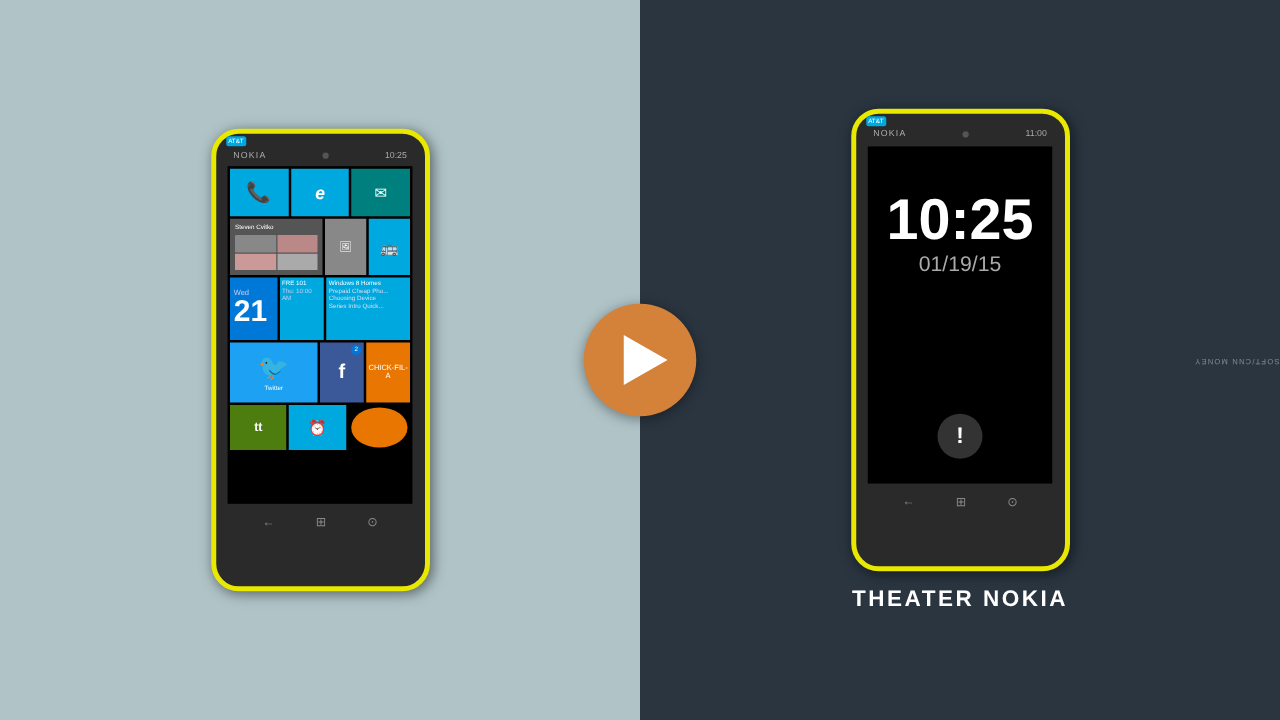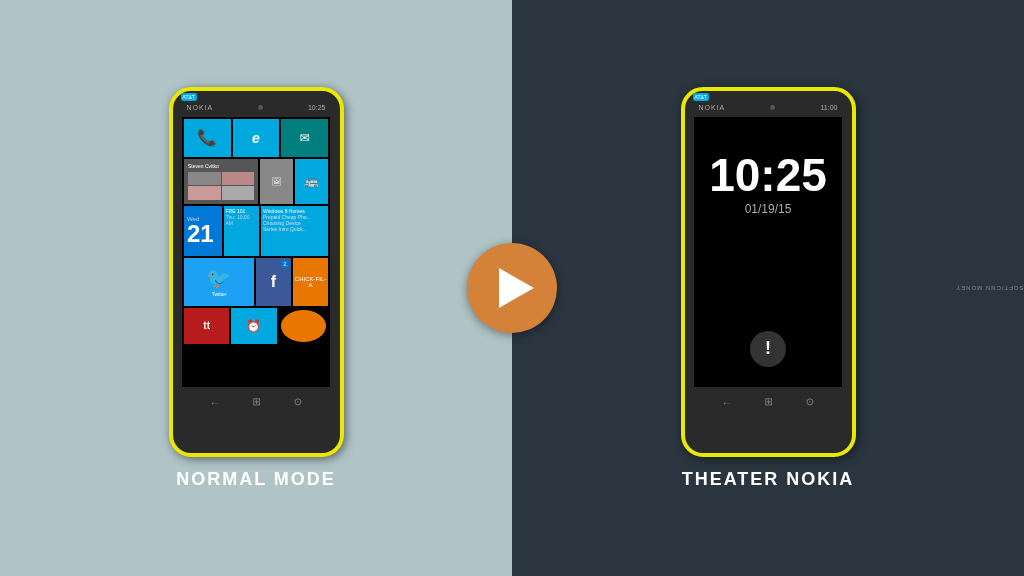--- a/index.html
+++ b/index.html
@@ -141,21 +141,21 @@
     .theater-time {
       color: #fff;
       font-size: 46px;
       font-weight: bold;
       margin-top: 10px;
       line-height: 1;
     }
 
     .theater-date {
       color: #aaa;
-      font-size: 12px;
+      font-size: 17px;
       margin-top: 4px;
     }
 
     .theater-notification {
       width: 36px;
       height: 36px;
       background: #333;
       border-radius: 50%;
       display: flex;
       align-items: center;
@@ -327,39 +327,38 @@
             </div>
             <div class="tile-sm" style="flex:1;min-height:48px;background:#3b5998;position:relative;">
               <span style="font-size:16px;color:#fff;font-weight:bold;">f</span>
               <span style="position:absolute;top:2px;right:2px;background:#0078d7;color:#fff;font-size:5px;border-radius:50%;width:8px;height:8px;display:flex;align-items:center;justify-content:center;">2</span>
             </div>
             <div class="tile-sm" style="flex:1;min-height:48px;background:#e87600;">
               <span style="font-size:6px;color:#fff;text-align:center;">CHICK-FIL-A</span>
             </div>
           </div>
           <div class="tile-row">
-            <div class="tile-sm" style="flex:1;min-height:32px;background:#b91c1c;">
+            <div class="tile-sm" style="flex:1;min-height:32px;background:#4d7c0f;">
               <span style="font-size:10px;color:#fff;font-weight:bold;">tt</span>
             </div>
             <div class="tile-sm tile-blue" style="flex:1;min-height:32px;">
               <span style="font-size:12px;">⏰</span>
             </div>
             <div class="tile-sm" style="flex:1;min-height:32px;background:#e87600;border-radius:50%;margin:2px;">
             </div>
           </div>
         </div>
       </div>
     </div>
     <div class="phone-bottom-bar">
       <span class="phone-btn-icon">←</span>
       <span class="phone-btn-icon">⊞</span>
       <span class="phone-btn-icon">⊙</span>
     </div>
   </div>
-  <span class="mode-label">NORMAL MODE</span>
 </div>
 
 <div style="position:absolute;left:50%;top:50%;transform:translate(-50%,-50%);z-index:20;">
   <div class="arrow-circle">
     <div class="arrow-right"></div>
   </div>
 </div>
 
 <div class="right-panel">
   <div class="phone">

